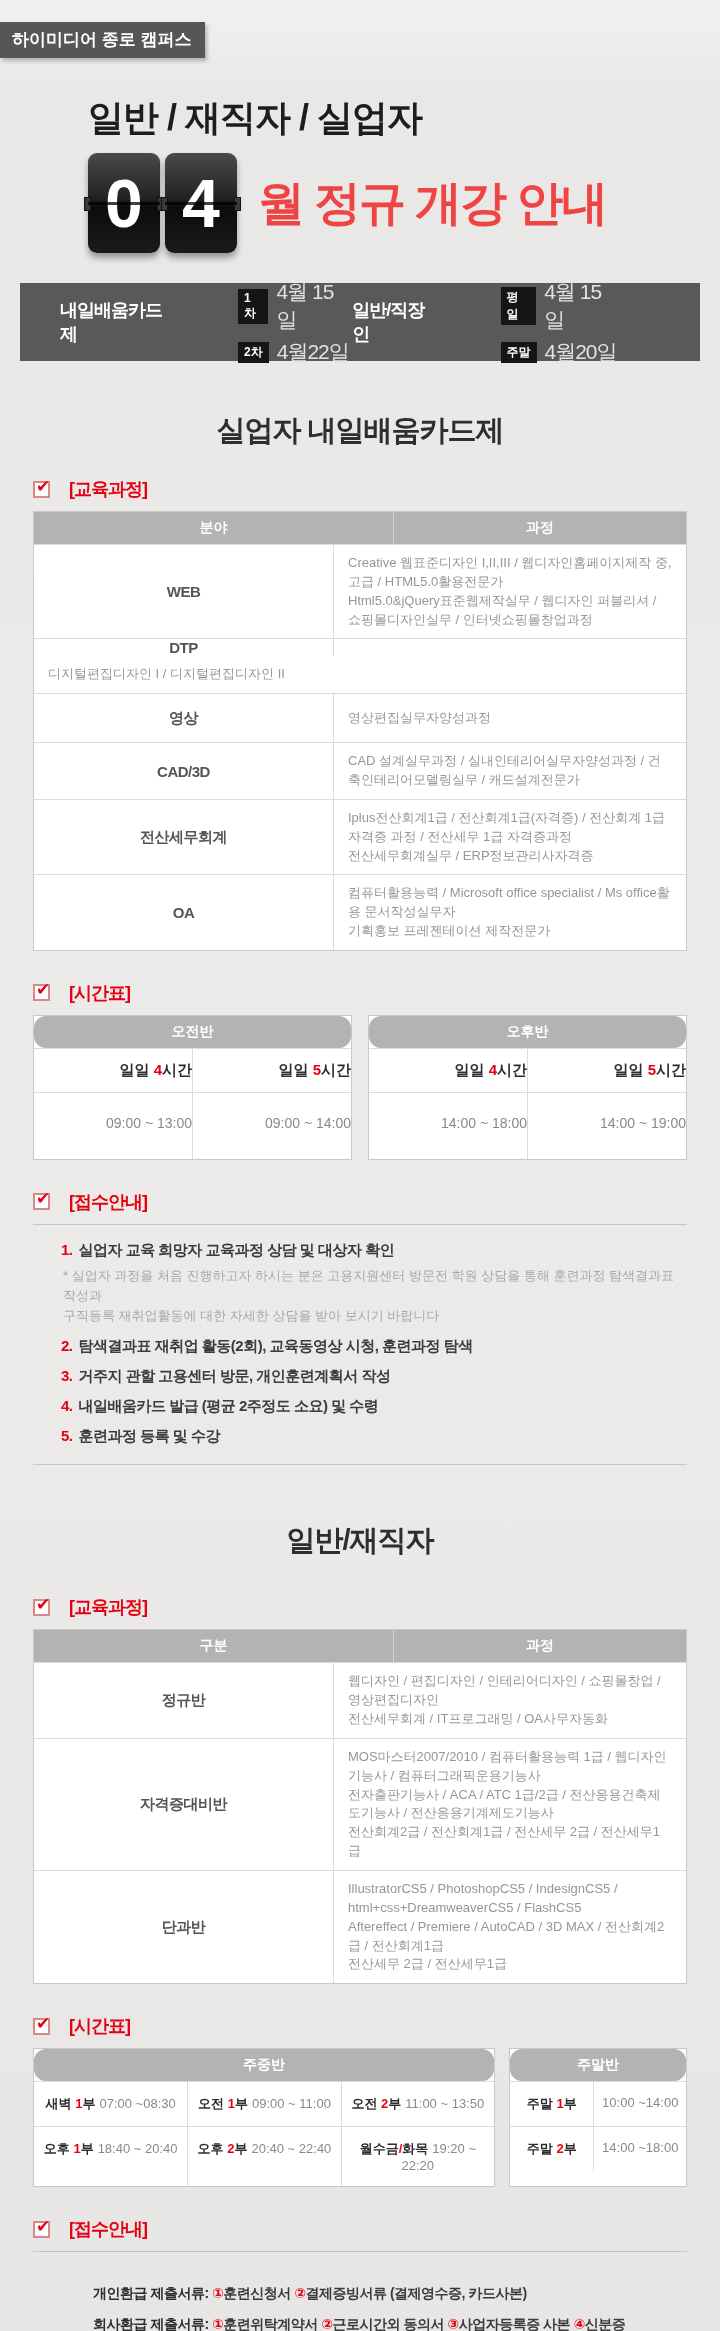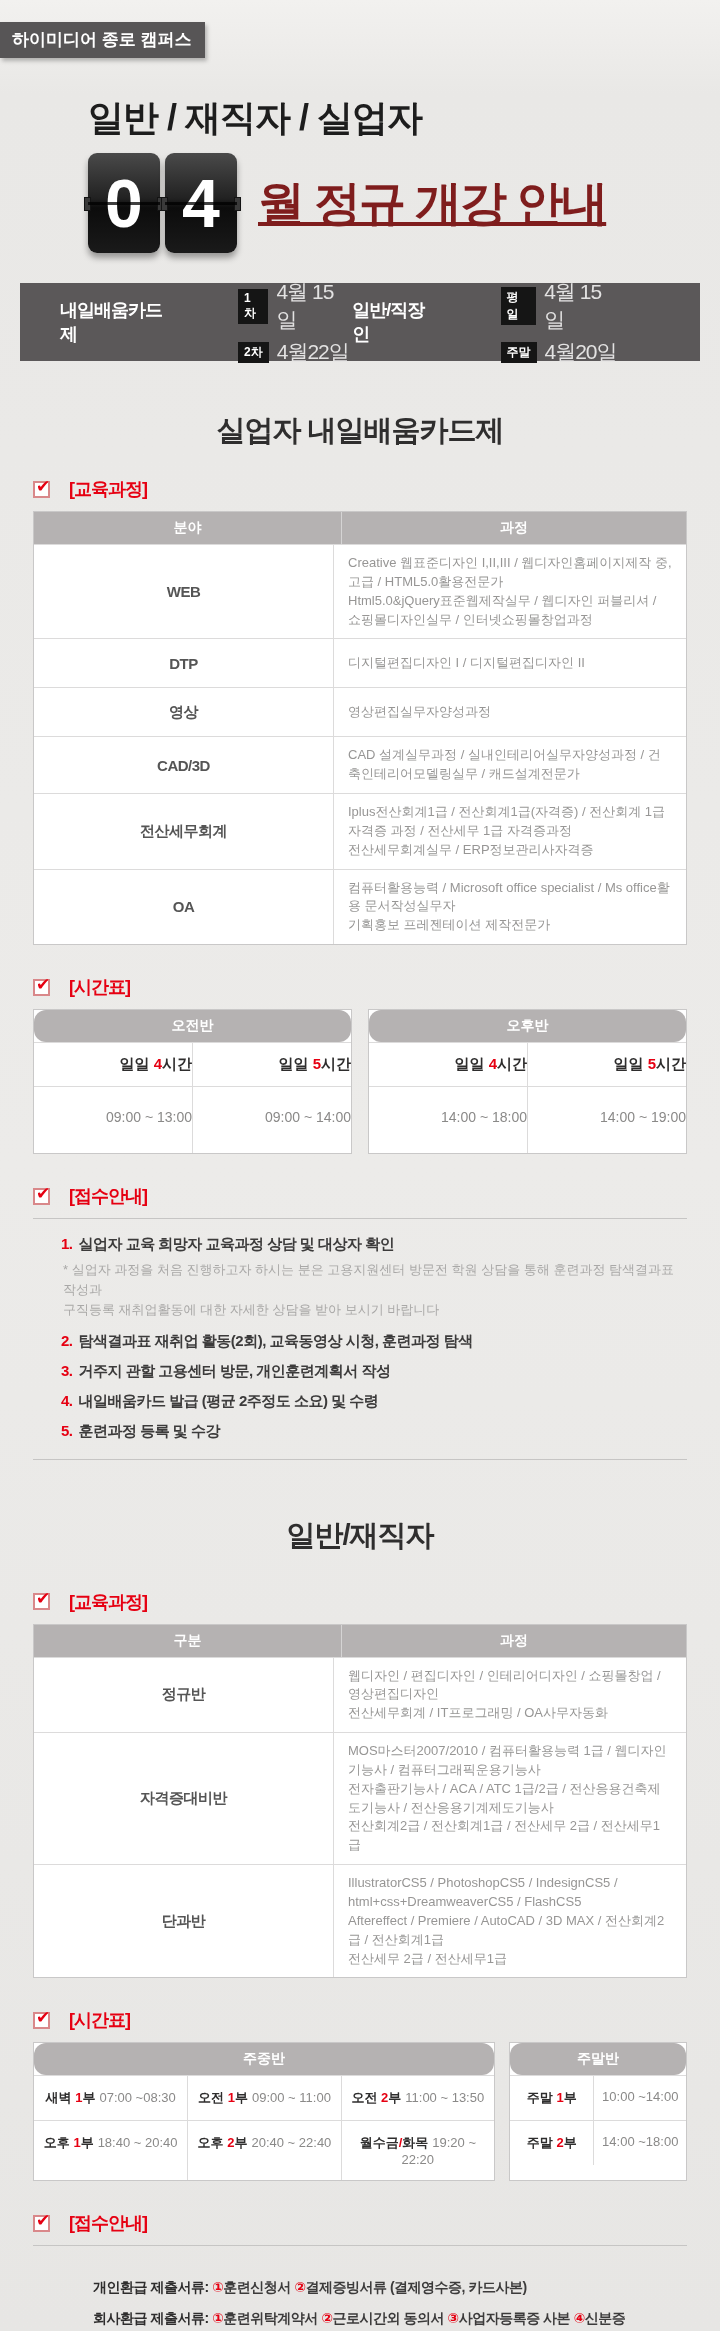--- a/index.html
+++ b/index.html
@@ -20,21 +20,21 @@
   .head-block{margin:36px 0 0 88px;}
   .head-line1{font-size:36px;font-weight:bold;color:#1d1d1d;letter-spacing:-1px;}
   .flip-row{display:flex;align-items:center;margin-top:10px;}
   .flip-digit{position:relative;width:72px;height:100px;margin-right:5px;border-radius:9px;
     background:linear-gradient(180deg,#4a4a4a 0%,#222 45%,#0c0c0c 55%,#1a1a1a 100%);
     box-shadow:0 5px 6px rgba(0,0,0,.35);display:flex;align-items:center;justify-content:center;}
   .flip-digit span{color:#fff;font-size:68px;font-weight:bold;line-height:1;}
   .flip-digit::after{content:"";position:absolute;left:0;right:0;top:49%;height:3px;background:rgba(0,0,0,.75);}
   .hinge-l,.hinge-r{position:absolute;top:44%;width:7px;height:14px;background:#3a3a3a;border:1px solid #141414;}
   .hinge-l{left:-4px;} .hinge-r{right:-4px;}
-  .head-line2{color:#7f1d1d;font-size:47px;font-weight:bold;letter-spacing:-2px;margin-left:16px;text-decoration:underline;}
+  .head-line2{color:#ef4444;font-size:47px;font-weight:bold;letter-spacing:-2px;margin-left:16px;}
 
   
   .sched-bar{margin:30px 20px 0 20px;height:78px;background:#5b5859;display:flex;align-items:center;
     padding:0 40px;justify-content:space-between;}
   .sched-group{display:flex;align-items:center;}
   .sched-label{color:#fff;font-weight:bold;font-size:18px;letter-spacing:-1px;margin-right:14px;}
   .sched-rows{display:flex;flex-direction:column;gap:4px;}
   .sched-row{display:flex;align-items:center;padding-left:46px;}
   .badge{background:#151515;color:#fff;font-size:12px;font-weight:bold;padding:2px 6px;margin-right:8px;}
   .sched-date{color:#e3e2e2;font-size:21px;letter-spacing:-1px;}
@@ -45,21 +45,21 @@
   
   .chk-heading{display:flex;align-items:center;margin:26px 33px 10px 33px;gap:9px;}
   .chk-box{width:17px;height:17px;border:2px solid #d9888a;position:relative;margin-right:10px;background:#fff;}
   .chk-box::after{content:"\2714";position:absolute;left:1px;top:-7px;color:#e60012;font-size:17px;font-weight:bold;}
   .chk-label{color:#e60012;font-size:18px;font-weight:bold;letter-spacing:-1px;}
 
   
   .tbl{margin:0 33px;border:1px solid #c9c8c8;background:#fff;}
   .tbl-header{display:flex;background:#b5b2b2;color:#fff;font-weight:bold;font-size:14px;}
   .tbl-header>div{padding:7px 0;text-align:center;}
-  .col-cat{width:308px;border-right:1px solid #d5d4d4;flex-shrink:0;}
+  .col-cat{width:360px;border-right:1px solid #d5d4d4;flex-shrink:0;}
   .col-course{flex:1;}
   .tbl-row{display:flex;border-top:1px solid #dcdbdb;background:#fff;}
   .cell-cat{width:300px;border-right:1px solid #dcdbdb;flex-shrink:0;display:flex;align-items:center;
     justify-content:center;color:#555;font-size:15px;font-weight:bold;letter-spacing:-0.5px;}
   .cell-course{flex:1;padding:9px 14px;color:#979695;font-size:13px;line-height:1.45;display:flex;align-items:center;}
 
   
   .tt-wrap{display:flex;margin:0 33px;gap:16px;}
   .tt{flex:1;border:1px solid #c9c8c8;background:#fff;}
   .tt-title{background:#b5b2b2;color:#fff;font-weight:bold;font-size:14px;text-align:center;padding:7px 0;border-radius:12px;}
@@ -171,21 +171,21 @@
 <div class="tbl">
   <div class="tbl-header">
     <div class="col-cat">분야</div>
     <div class="col-course">과정</div>
   </div>
   <div class="tbl-row">
     <div class="cell-cat">WEB</div>
     <div class="cell-course ml">Creative 웹표준디자인 I,II,III / 웹디자인홈페이지제작 중,고급 / HTML5.0활용전문가
 Html5.0&amp;jQuery표준웹제작실무 / 웹디자인 퍼블리셔 / 쇼핑몰디자인실무 / 인터넷쇼핑몰창업과정</div>
   </div>
-  <div class="tbl-row" style="min-height:49px;">
+  <div class="tbl-row" style="min-height:49px;flex-direction:column;">
     <div class="cell-cat">DTP</div>
     <div class="cell-course ml">디지털편집디자인 I / 디지털편집디자인 II</div>
   </div>
   <div class="tbl-row" style="min-height:49px;">
     <div class="cell-cat">영상</div>
     <div class="cell-course ml">영상편집실무자양성과정</div>
   </div>
   <div class="tbl-row" style="min-height:50px;">
     <div class="cell-cat">CAD/3D</div>
     <div class="cell-course ml">CAD 설계실무과정 / 실내인테리어실무자양성과정 / 건축인테리어모델링실무 / 캐드설계전문가</div>

